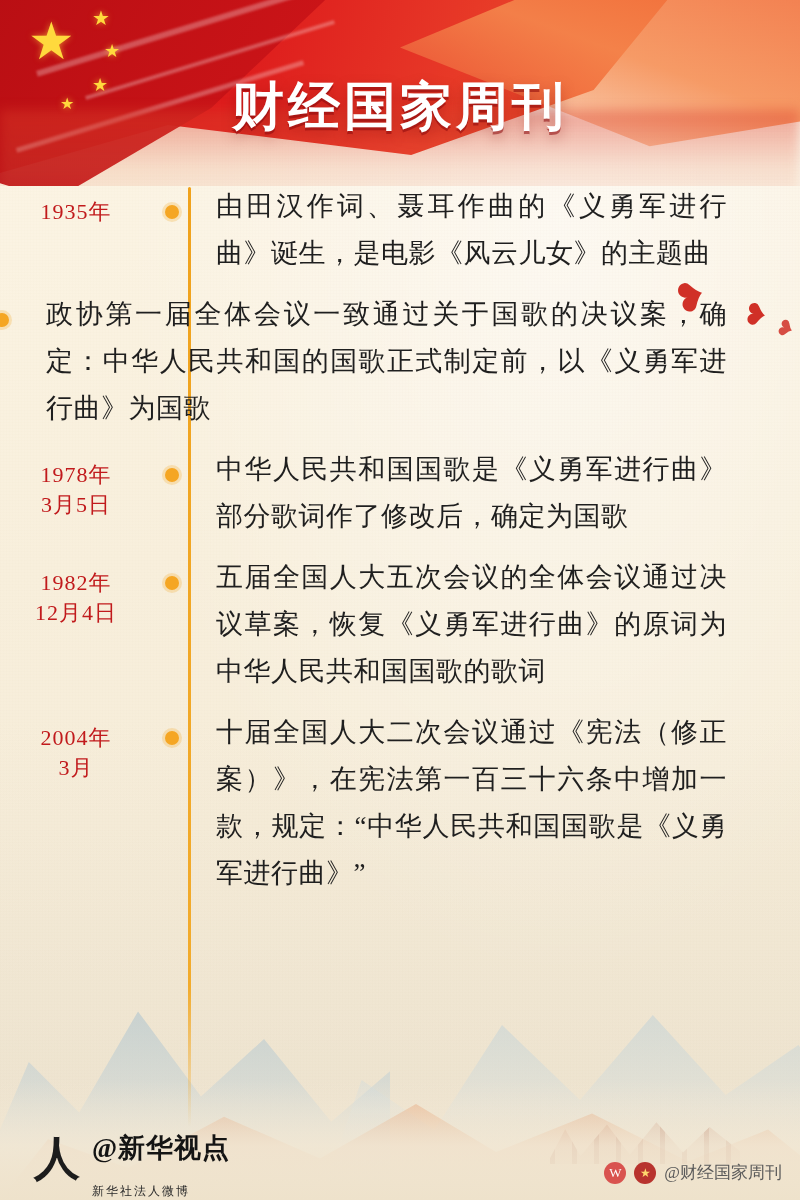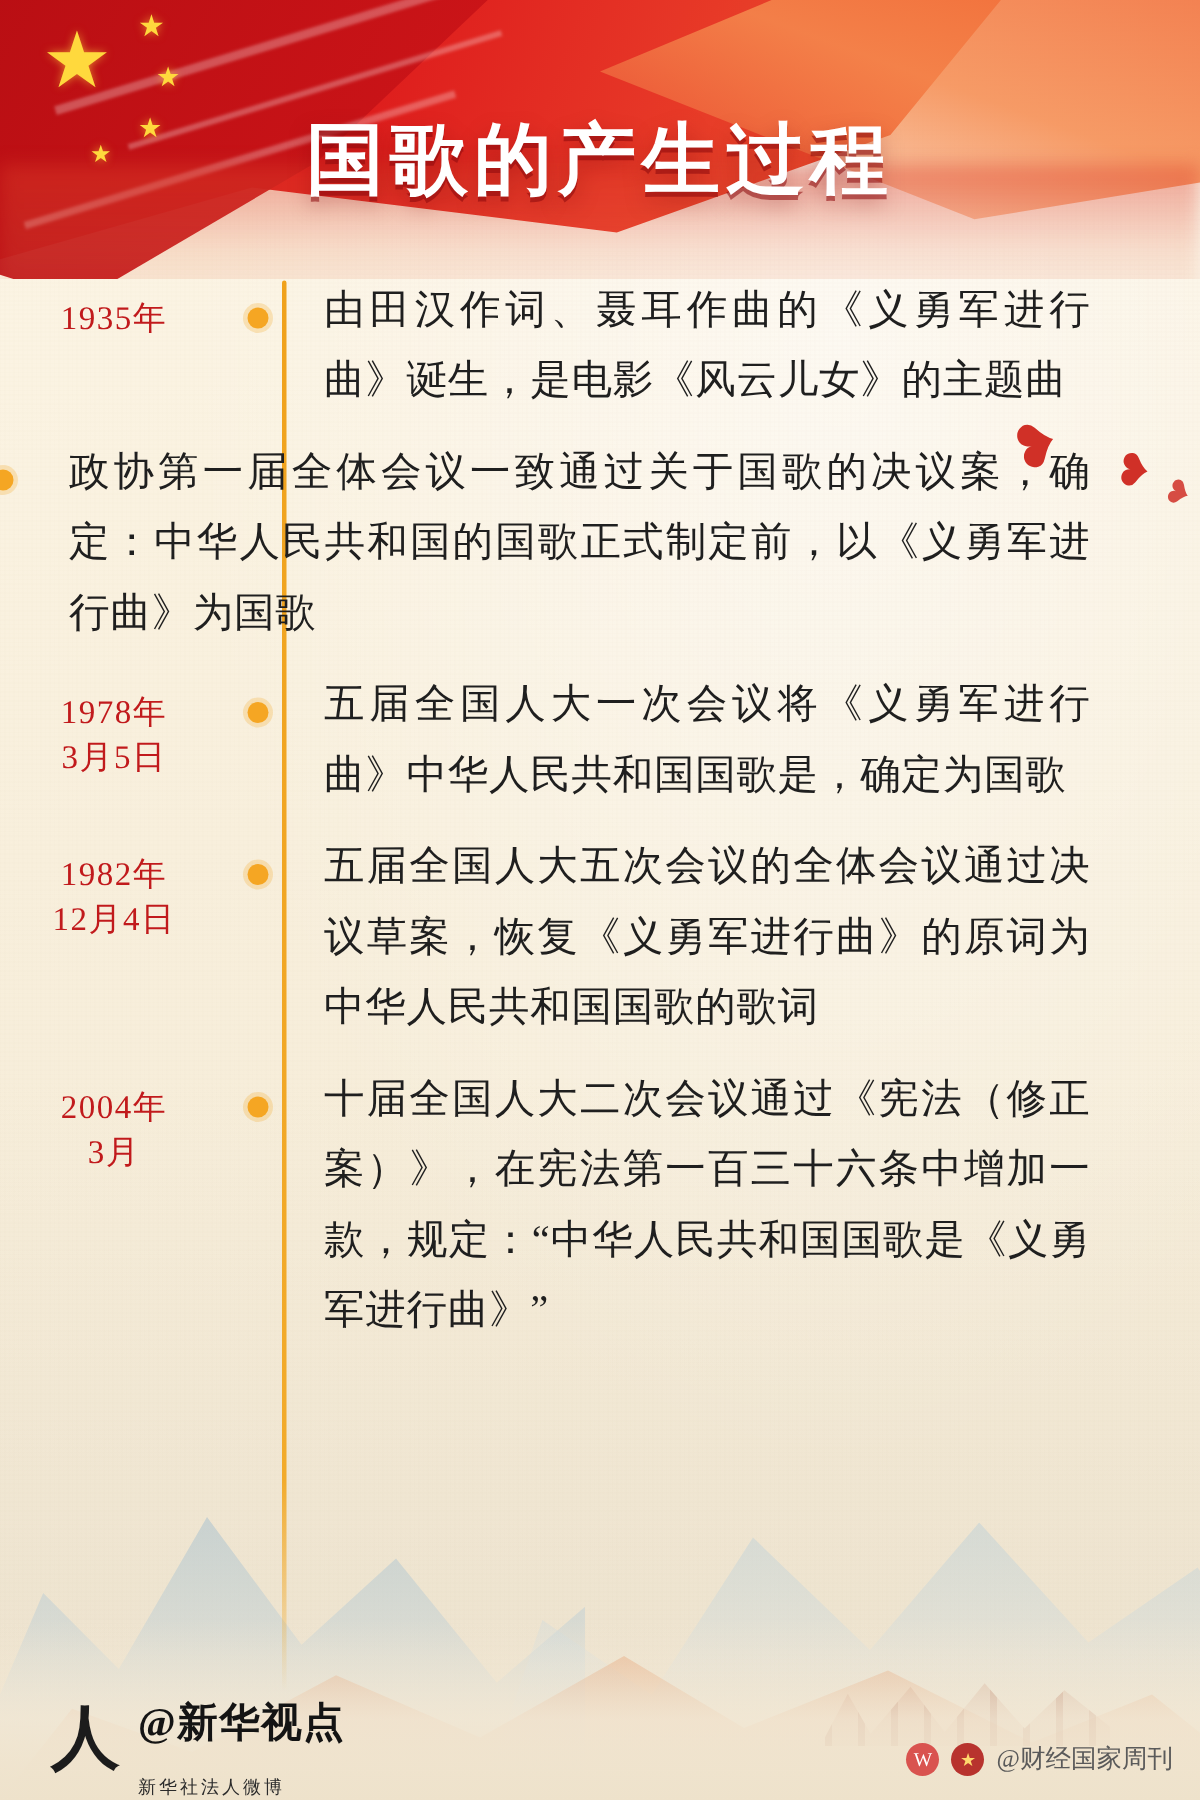--- a/index.html
+++ b/index.html
@@ -308,21 +308,21 @@
     <div class="streak" style="left:80px; top:58px; width:260px; height:4px;"></div>
     <div class="streak" style="left:10px; top:104px; width:300px; height:5px;"></div>
     <div class="wash"></div>
     <div class="star s1">★</div>
     <div class="star s2">★</div>
     <div class="star s3">★</div>
     <div class="star s4">★</div>
     <div class="star s5">★</div>
   </div>
 
-  <div class="title">国歌的产生过程</div>
+  <div class="title">财经国家周刊</div>
 
   <div class="dove d1">❥</div>
   <div class="dove d2">❥</div>
   <div class="dove d3">❥</div>
 
   <div class="timeline">
     <div class="axis"></div>
 
     <div class="row">
       <div class="date">
@@ -343,21 +343,21 @@
     </div>
 
     <div class="row">
       <div class="date">
         <div>1978年</div>
         <div>3月5日</div>
       </div>
       <div class="dot-wrap">
         <div class="dot"></div>
       </div>
-      <div class="text">五届全国人大一次会议将《义勇军进行曲》中华人民共和国国歌是，确定为国歌</div>
+      <div class="text">中华人民共和国国歌是《义勇军进行曲》部分歌词作了修改后，确定为国歌</div>
     </div>
 
     <div class="row">
       <div class="date">
         <div>1982年</div>
         <div>12月4日</div>
       </div>
       <div class="dot-wrap">
         <div class="dot"></div>
       </div>

